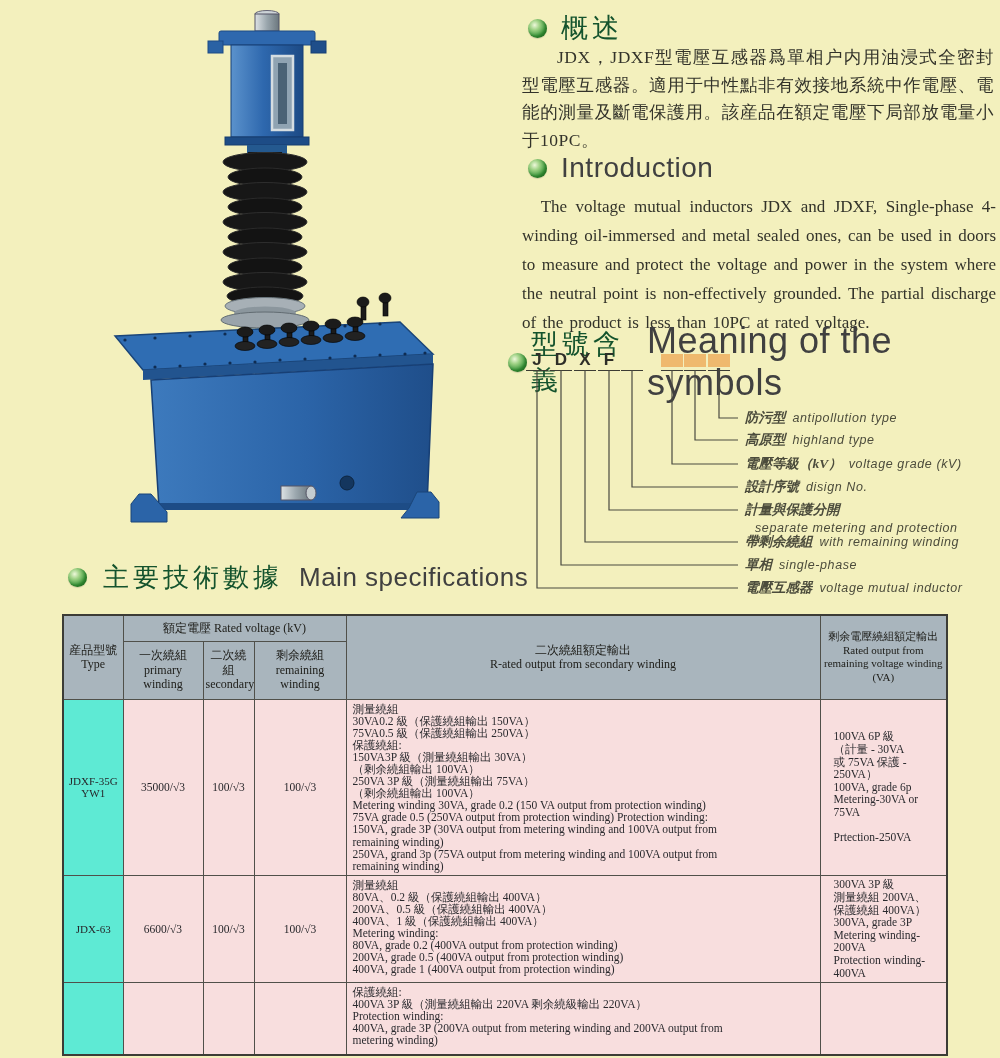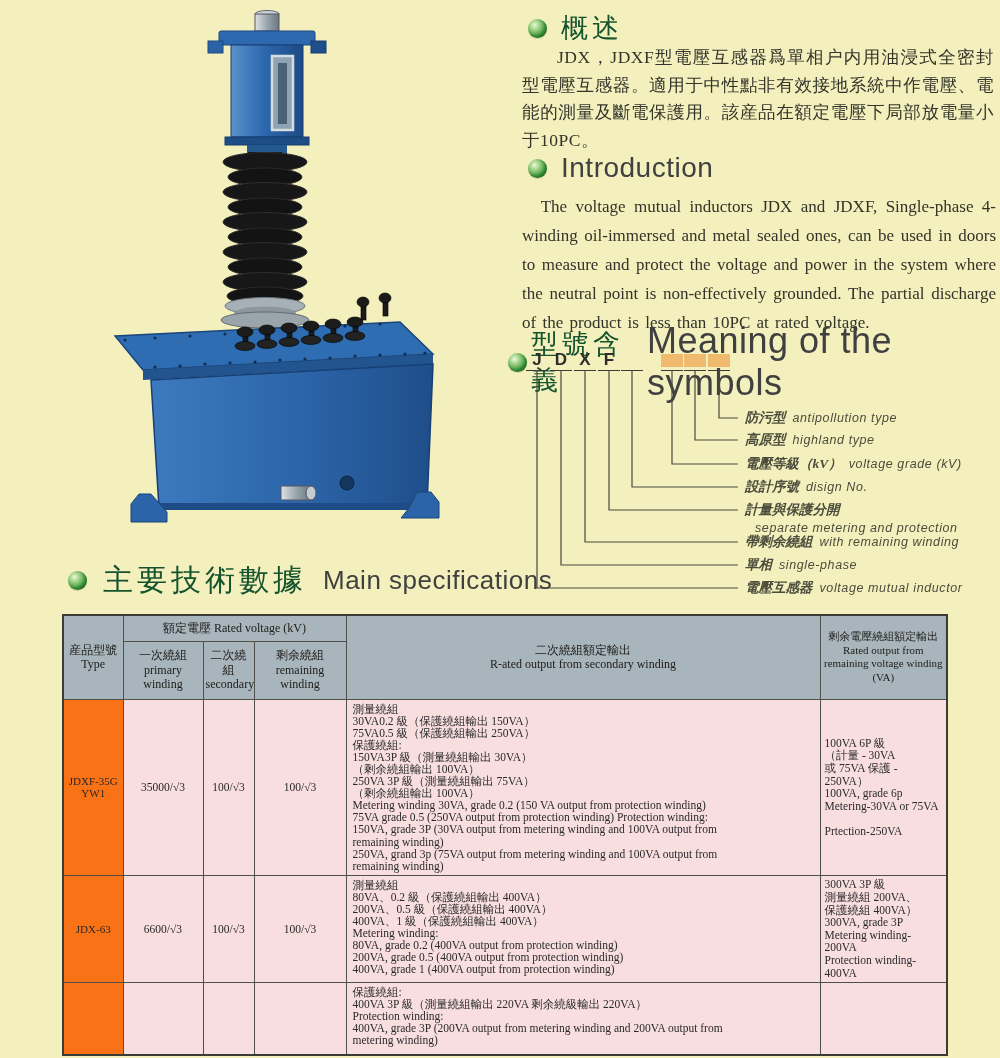--- a/index.html
+++ b/index.html
@@ -45,29 +45,29 @@
     border:2px solid #3c3c36;
   }
   table.spec td{
     border:1px solid #50504a;overflow:hidden;
     white-space:pre-line;
   }
   td.hdr{
     background:#a9b5bd;text-align:center;vertical-align:middle;
     font-size:12px;line-height:14.5px;color:#20201c;padding:1px 2px;
   }
-  td.typec{background:#f97316;text-align:center;vertical-align:middle;font-size:11px;color:#26262a;}
+  td.typec{background:#5eead4;text-align:center;vertical-align:middle;font-size:11px;color:#26262a;}
   td.valc{background:#f8dede;text-align:center;vertical-align:middle;font-size:11.5px;color:#26262a;}
   td.bigc{
     background:#f8dede;text-align:left;vertical-align:top;
     font-size:11.5px;line-height:12.1px;padding:3px 6px;color:#2a2a2e;
   }
   td.remc{
     background:#f8dede;text-align:left;vertical-align:middle;
-    font-size:11.5px;line-height:12.6px;padding:2px 4px;color:#2a2a2e;
+    font-size:11.5px;line-height:12.6px;padding:2px 13px;color:#2a2a2e;
   }
   tr.hA{height:26px;}
   tr.hB{height:58px;}
   tr.r1{height:170px;}
   tr.r2{height:107px;}
   tr.r3{height:73px;}
 </style>
 </head>
 <body>
 
@@ -259,21 +259,21 @@
 </div>
 <div class="sym-label" style="top:556px">
   <span class="zh">單相</span><span class="en">single-phase</span>
 </div>
 <div class="sym-label" style="top:579px">
   <span class="zh">電壓互感器</span><span class="en">voltage mutual inductor</span>
 </div>
 
 <div class="abs sec-head" style="left:68px;top:560px;gap:16px">
   <span class="bullet"></span>
-  <span class="h-zh" style="font-size:30px">主要技術數據</span>
+  <span class="h-zh" style="font-size:26px">主要技術數據</span>
   <span class="h-en" style="font-size:26px">Main specifications</span>
 </div>
 
 <table class="spec abs" style="left:62px;top:614px">
   <colgroup>
     <col style="width:60px">
       <col style="width:80px">
       <col style="width:51px">
     <col style="width:92px">
       <col style="width:474px">

